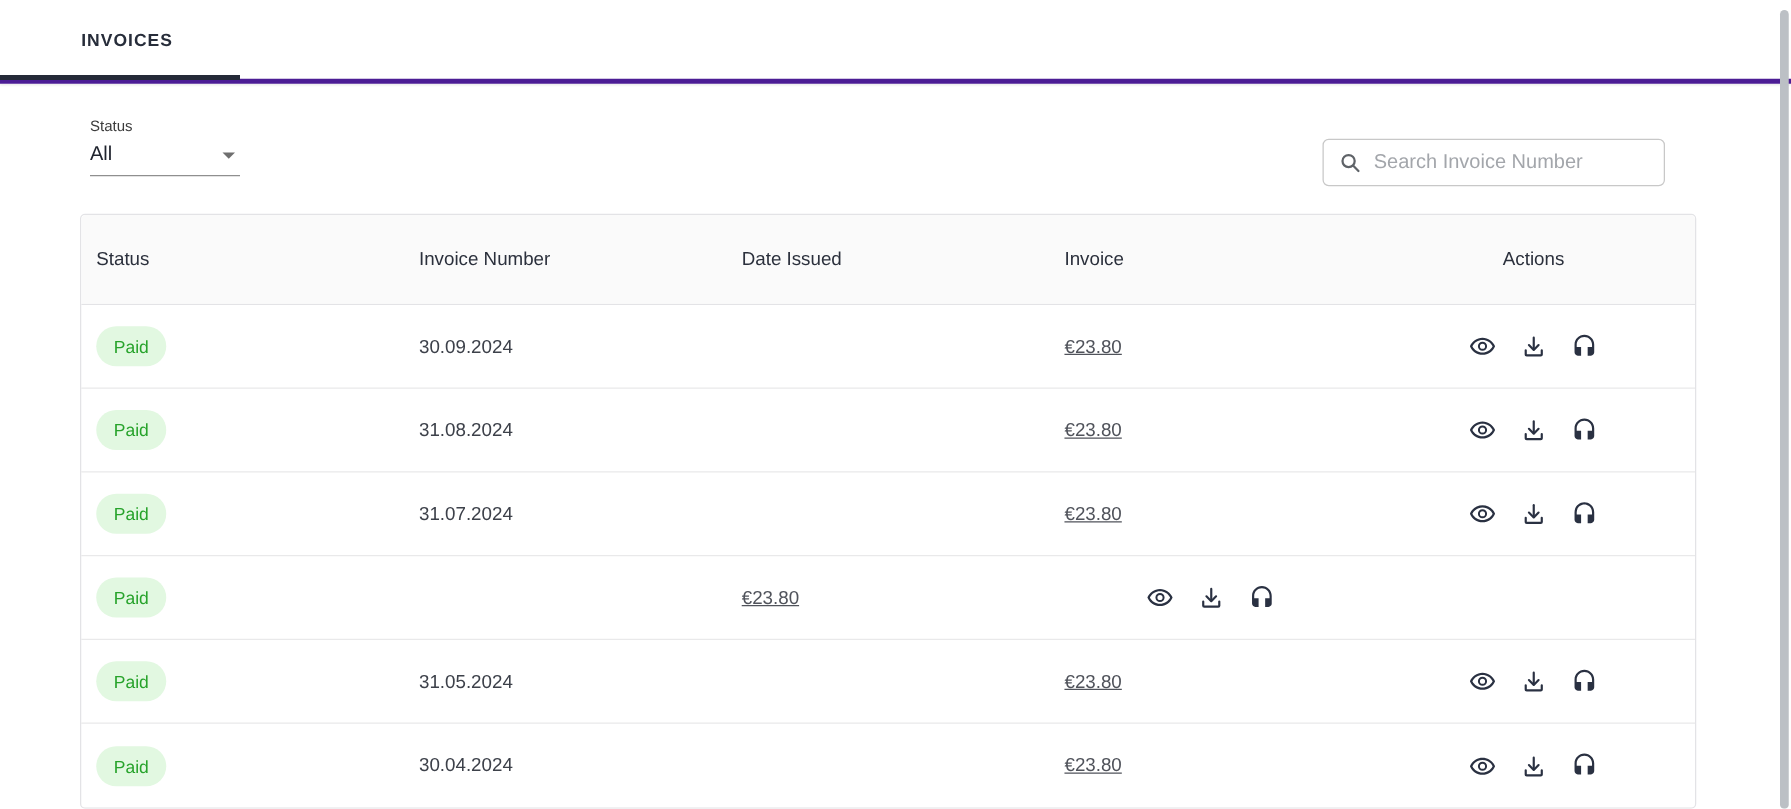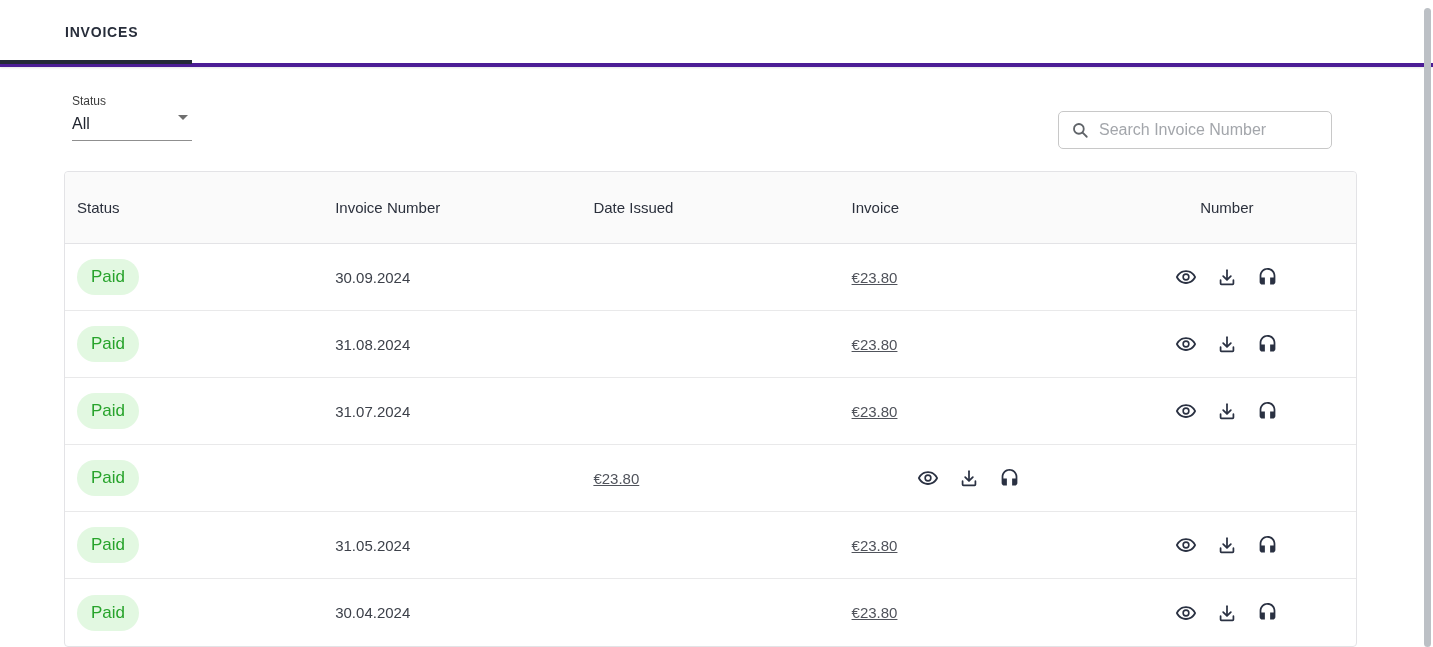--- a/index.html
+++ b/index.html
@@ -41,21 +41,21 @@
   .filters { position: relative; height: 104px; }
 
   .status-select {
     position: absolute;
     left: 72px; top: 27px;
     width: 120px;
     cursor: pointer;
   }
   .status-label { font-size: 12px; color: #3c3c3c; margin-bottom: 7px; }
   .status-value-row {
-    display: flex; justify-content: space-between;
+    display: flex; align-items: center; justify-content: space-between;
     border-bottom: 1px solid #8f8f8f;
     padding-bottom: 7px;
   }
   .status-value { font-size: 16px; color: #20242e; }
   .caret-down {
     width: 0; height: 0;
     border-left: 5px solid transparent;
     border-right: 5px solid transparent;
     border-top: 5px solid #6f6f6f;
     margin-right: 4px;
@@ -111,21 +111,21 @@
   .col { width: 20%; padding-left: 12px; }
   .col-actions { width: 20%; padding-left: 0; text-align: center; }
 
   .cell-date { color: #3d414a; }
   .cell-amount { color: #50535b; text-decoration: underline; }
 
   .badge-paid {
     display: inline-block;
     background: #e2f8e1;
     color: #27a32b;
-    font-size: 17px;
+    font-size: 14px;
     font-weight: 500;
     padding: 8px 14px;
     border-radius: 20px;
   }
 
   .actions-group {
     display: flex;
     justify-content: center;
     align-items: center;
     gap: 19px;
@@ -177,21 +177,21 @@
   </div>
 </div>
 
 <div class="invoice-table">
 
   <div class="t-header">
     <div class="col">Status</div>
     <div class="col">Invoice Number</div>
     <div class="col">Date Issued</div>
     <div class="col">Invoice</div>
-    <div class="col-actions">Number</div>
+    <div class="col-actions">Actions</div>
   </div>
 
   <div id="rows-host">
   <div class="t-row">
     <div class="col">
       <span class="badge-paid">Paid</span>
     </div>
     <div class="col cell-date">30.09.2024</div>
     <div class="col"></div>
     <div class="col cell-amount">€23.80</div>

